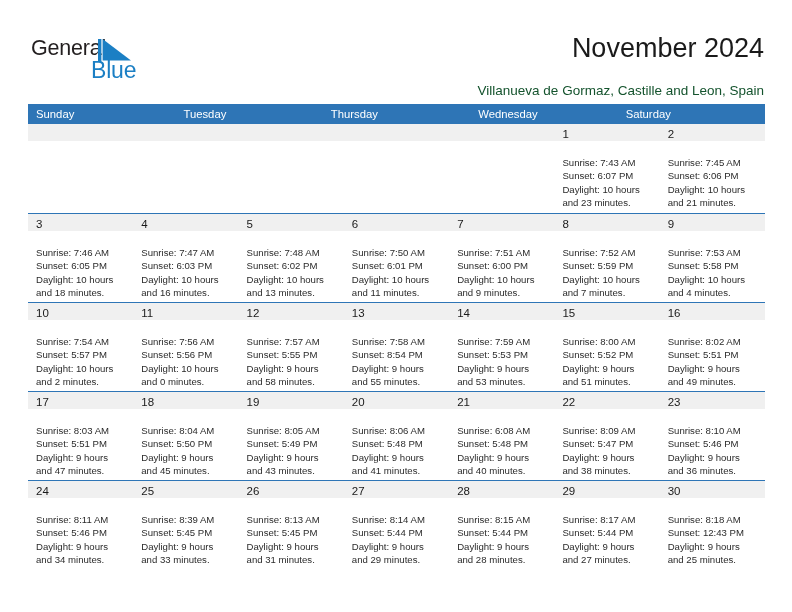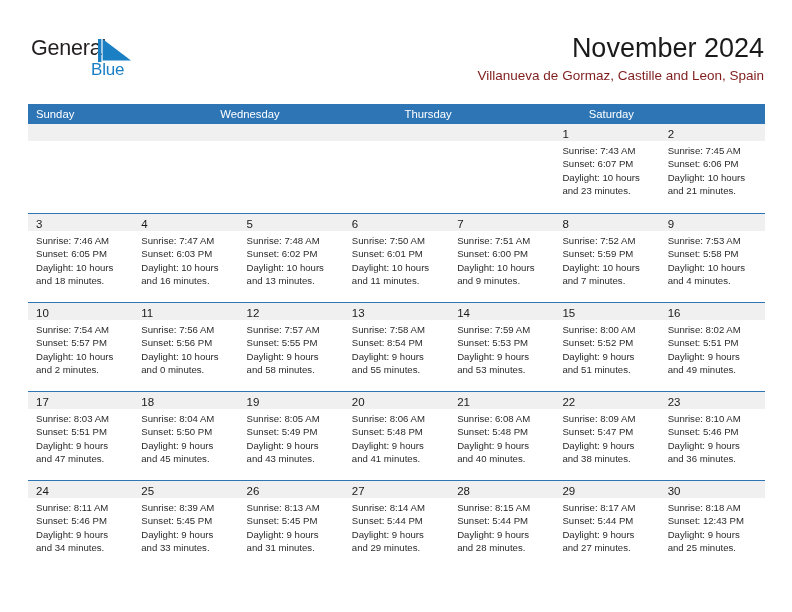--- a/index.html
+++ b/index.html
@@ -43,44 +43,44 @@
   }
   .logo-flag {
     position: absolute;
     left: 67px; top: 3px;
     width: 34px;
     height: 23px;
   }
   .logo-blue {
     position: absolute;
     left: 60px; top: 22px;
-    font-size: 17px;
+    font-size: 23px;
     letter-spacing: -0.2px;
     color: #1b7fc4;
     line-height: 24px;
     white-space: nowrap;
   }
 
   .title-block {
     position: absolute;
     right: 28px; top: 32px;
     text-align: right;
   }
   .cal-title {
     font-size: 27px;
     color: #1a1a1a;
     line-height: 33px;
     font-weight: normal;
     white-space: nowrap;
   }
   .cal-subtitle {
     font-size: 13.5px;
-    color: #7f1d1d;
+    color: #14532d;
     line-height: 18px;
-    margin-top: 2px;
+    margin-top: 17px;
     white-space: nowrap;
   }
 
   
   .calendar {
     position: absolute;
     left: 28px; top: 104px;
     width: 737px;
   }
   .weekday-row {
@@ -122,20 +122,21 @@
   }
   .day-number {
     font-size: 11.5px;
     line-height: 17px;
     color: #1a1a1a;
     display: inline-block;
   }
   .day-cell.empty .day-number-band { background: #f0f0f0; }
   .day-info {
     padding: 3px 5px 0 8px;
+    margin-top: 12px;
   }
   .day-info div {
     font-size: 9.6px;
     line-height: 13.3px;
     color: #2b2b2b;
     white-space: nowrap;
   }
 </style>
 </head>
 <body>
@@ -159,22 +160,23 @@
       <div class="cal-title">November 2024</div>
       <div class="cal-subtitle">Villanueva de Gormaz, Castille and Leon, Spain</div>
     </div>
 
   </div>
 
   <div class="calendar">
 
     <div class="weekday-row">
       <div class="weekday">Sunday</div>
+      <div class="weekday">Tuesday</div>
+      <div class="weekday">Thursday</div>
       <div class="weekday">Wednesday</div>
-      <div class="weekday">Thursday</div>
       <div class="weekday">Saturday</div>
     </div>
 
     <div id="weeks-container">
         <div class="week-row first">
           <div class="day-cell empty">
             <div class="day-number-band"><span class="day-number"></span></div>
           </div>
           <div class="day-cell empty">
             <div class="day-number-band"><span class="day-number"></span></div>

